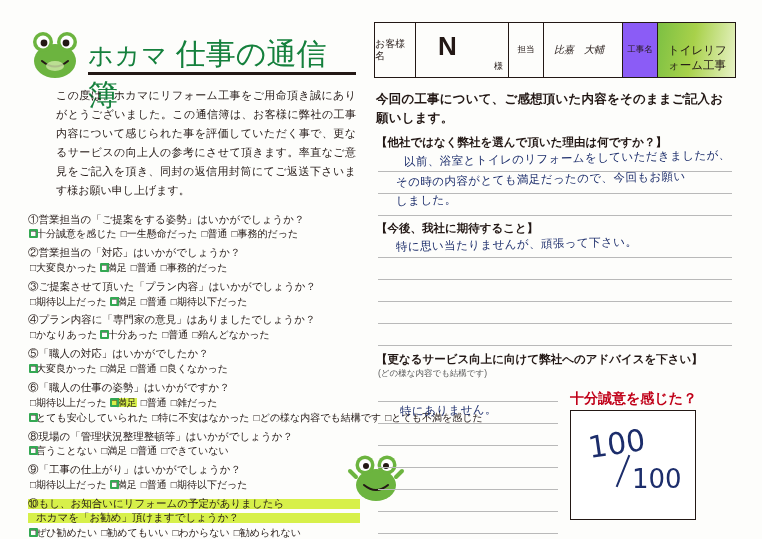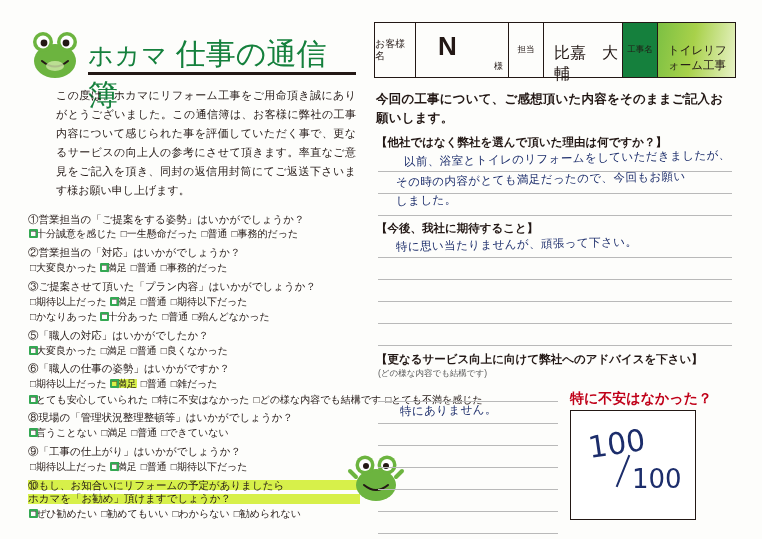--- a/index.html
+++ b/index.html
@@ -100,26 +100,26 @@
     position:absolute;right:5px;bottom:4px;font-size:9px;
   }
   .cellB{
     width:34px;border-right:1.2px solid #231815;
     font-size:8.5px;display:flex;align-items:center;justify-content:center;text-align:right;
   }
   .cellTanto{
     width:78px;border-right:1.2px solid #231815;position:relative;
   }
   .tantoVal{
-    position:absolute;left:10px;top:20px;font-size:16px;
+    position:absolute;left:10px;top:20px;font-size:10px;font-style:italic;
   }
   .cellC{
     width:34px;border-right:1.2px solid #231815;
     font-size:8.5px;display:flex;align-items:center;justify-content:center;
-    background:#15803d;
+    background:#8b5cf6;
   }
   .cellKoji{
     flex:1;position:relative;
     background:linear-gradient(100deg,#7cc043 0%, #a8d14a 45%, #e9f3c8 100%);
   }
   .kojiVal{
     position:absolute;left:10px;top:20px;font-size:11.5px;color:#231815;
   }
   .lead{
     position:absolute;left:2px;top:68px;width:356px;
@@ -198,32 +198,33 @@
 
     <div class="intro">この度は、ホカマにリフォーム工事をご用命頂き誠にありがとうございました。この通信簿は、お客様に弊社の工事内容について感じられた事を評価していただく事で、更なるサービスの向上人の参考にさせて頂きます。率直なご意見をご記入を頂き、同封の返信用封筒にてご返送下さいます様お願い申し上げます。</div>
 
     <div class="qa" id="qa-list">
         <div class="q">①営業担当の「ご提案をする姿勢」はいかがでしょうか？</div>
         <div class="opts"><span class="chk marked">□十分誠意を感じた</span><span class="chk">□一生懸命だった</span><span class="chk">□普通</span><span class="chk">□事務的だった</span></div>
         <div class="q">②営業担当の「対応」はいかがでしょうか？</div>
         <div class="opts"><span class="chk">□大変良かった</span><span class="chk marked">□満足</span><span class="chk">□普通</span><span class="chk">□事務的だった</span></div>
         <div class="q">③ご提案させて頂いた「プラン内容」はいかがでしょうか？</div>
         <div class="opts"><span class="chk">□期待以上だった</span><span class="chk marked">□満足</span><span class="chk">□普通</span><span class="chk">□期待以下だった</span></div>
+        <div class="q">④プラン内容に「専門家の意見」はありましたでしょうか？</div>
         <div class="opts"><span class="chk">□かなりあった</span><span class="chk marked">□十分あった</span><span class="chk">□普通</span><span class="chk">□殆んどなかった</span></div>
         <div class="q">⑤「職人の対応」はいかがでしたか？</div>
         <div class="opts"><span class="chk marked">□大変良かった</span><span class="chk">□満足</span><span class="chk">□普通</span><span class="chk">□良くなかった</span></div>
         <div class="q">⑥「職人の仕事の姿勢」はいかがですか？</div>
         <div class="opts"><span class="chk">□期待以上だった</span><span class="chk marked hl">□満足</span><span class="chk">□普通</span><span class="chk">□雑だった</span></div>
         <div class="opts"><span class="chk marked">□とても安心していられた</span><span class="chk">□特に不安はなかった</span><span class="chk">□どの様な内容でも結構です</span><span class="chk">□とても不満を感じた</span></div>
         <div class="q">⑧現場の「管理状況整理整頓等」はいかがでしょうか？</div>
         <div class="opts"><span class="chk marked">□言うことない</span><span class="chk">□満足</span><span class="chk">□普通</span><span class="chk">□できていない</span></div>
         <div class="q">⑨「工事の仕上がり」はいかがでしょうか？</div>
         <div class="opts"><span class="chk">□期待以上だった</span><span class="chk marked">□満足</span><span class="chk">□普通</span><span class="chk">□期待以下だった</span></div>
         <div class="q q10 hl">⑩もし、お知合いにリフォームの予定がありましたら</div>
-        <div class="q hl" style="margin-top:1px;">ホカマを「お勧め」頂けますでしょうか？</div>
+        <div class="q hl" style="margin-top:1px;padding-left:8px;">ホカマを「お勧め」頂けますでしょうか？</div>
         <div class="opts"><span class="chk marked">□ぜひ勧めたい</span><span class="chk">□勧めてもいい</span><span class="chk">□わからない</span><span class="chk">□勧められない</span></div>
       </div>
 
     <svg class="mascot2" viewBox="0 0 60 60">
       <ellipse cx="30" cy="38" rx="20" ry="16" fill="#6cb43f"></ellipse>
       <circle cx="19" cy="18" r="9.5" fill="#6cb43f"></circle>
       <circle cx="41" cy="18" r="9.5" fill="#6cb43f"></circle>
       <circle cx="19" cy="18" r="6" fill="#ffffff"></circle>
       <circle cx="41" cy="18" r="6" fill="#ffffff"></circle>
       <circle cx="20" cy="19" r="3" fill="#231815"></circle>
@@ -280,19 +281,19 @@
       <div class="line"></div>
       <div class="line"></div>
       <div class="line"></div>
       <div class="line"></div>
       <div class="line"></div>
       <div class="line"></div>
       <div class="line"></div>
     </div>
     <div class="hand" style="left:26px;top:378px;">特にありません。</div>
 
-    <div class="satis">特に不安はなかった？</div>
+    <div class="satis">十分誠意を感じた？</div>
     <div class="scorebox"></div>
     <div class="score">100</div>
     <div class="slash"></div>
     <div class="score2">100</div>
   </div>
 </div>
 
 </body></html>

